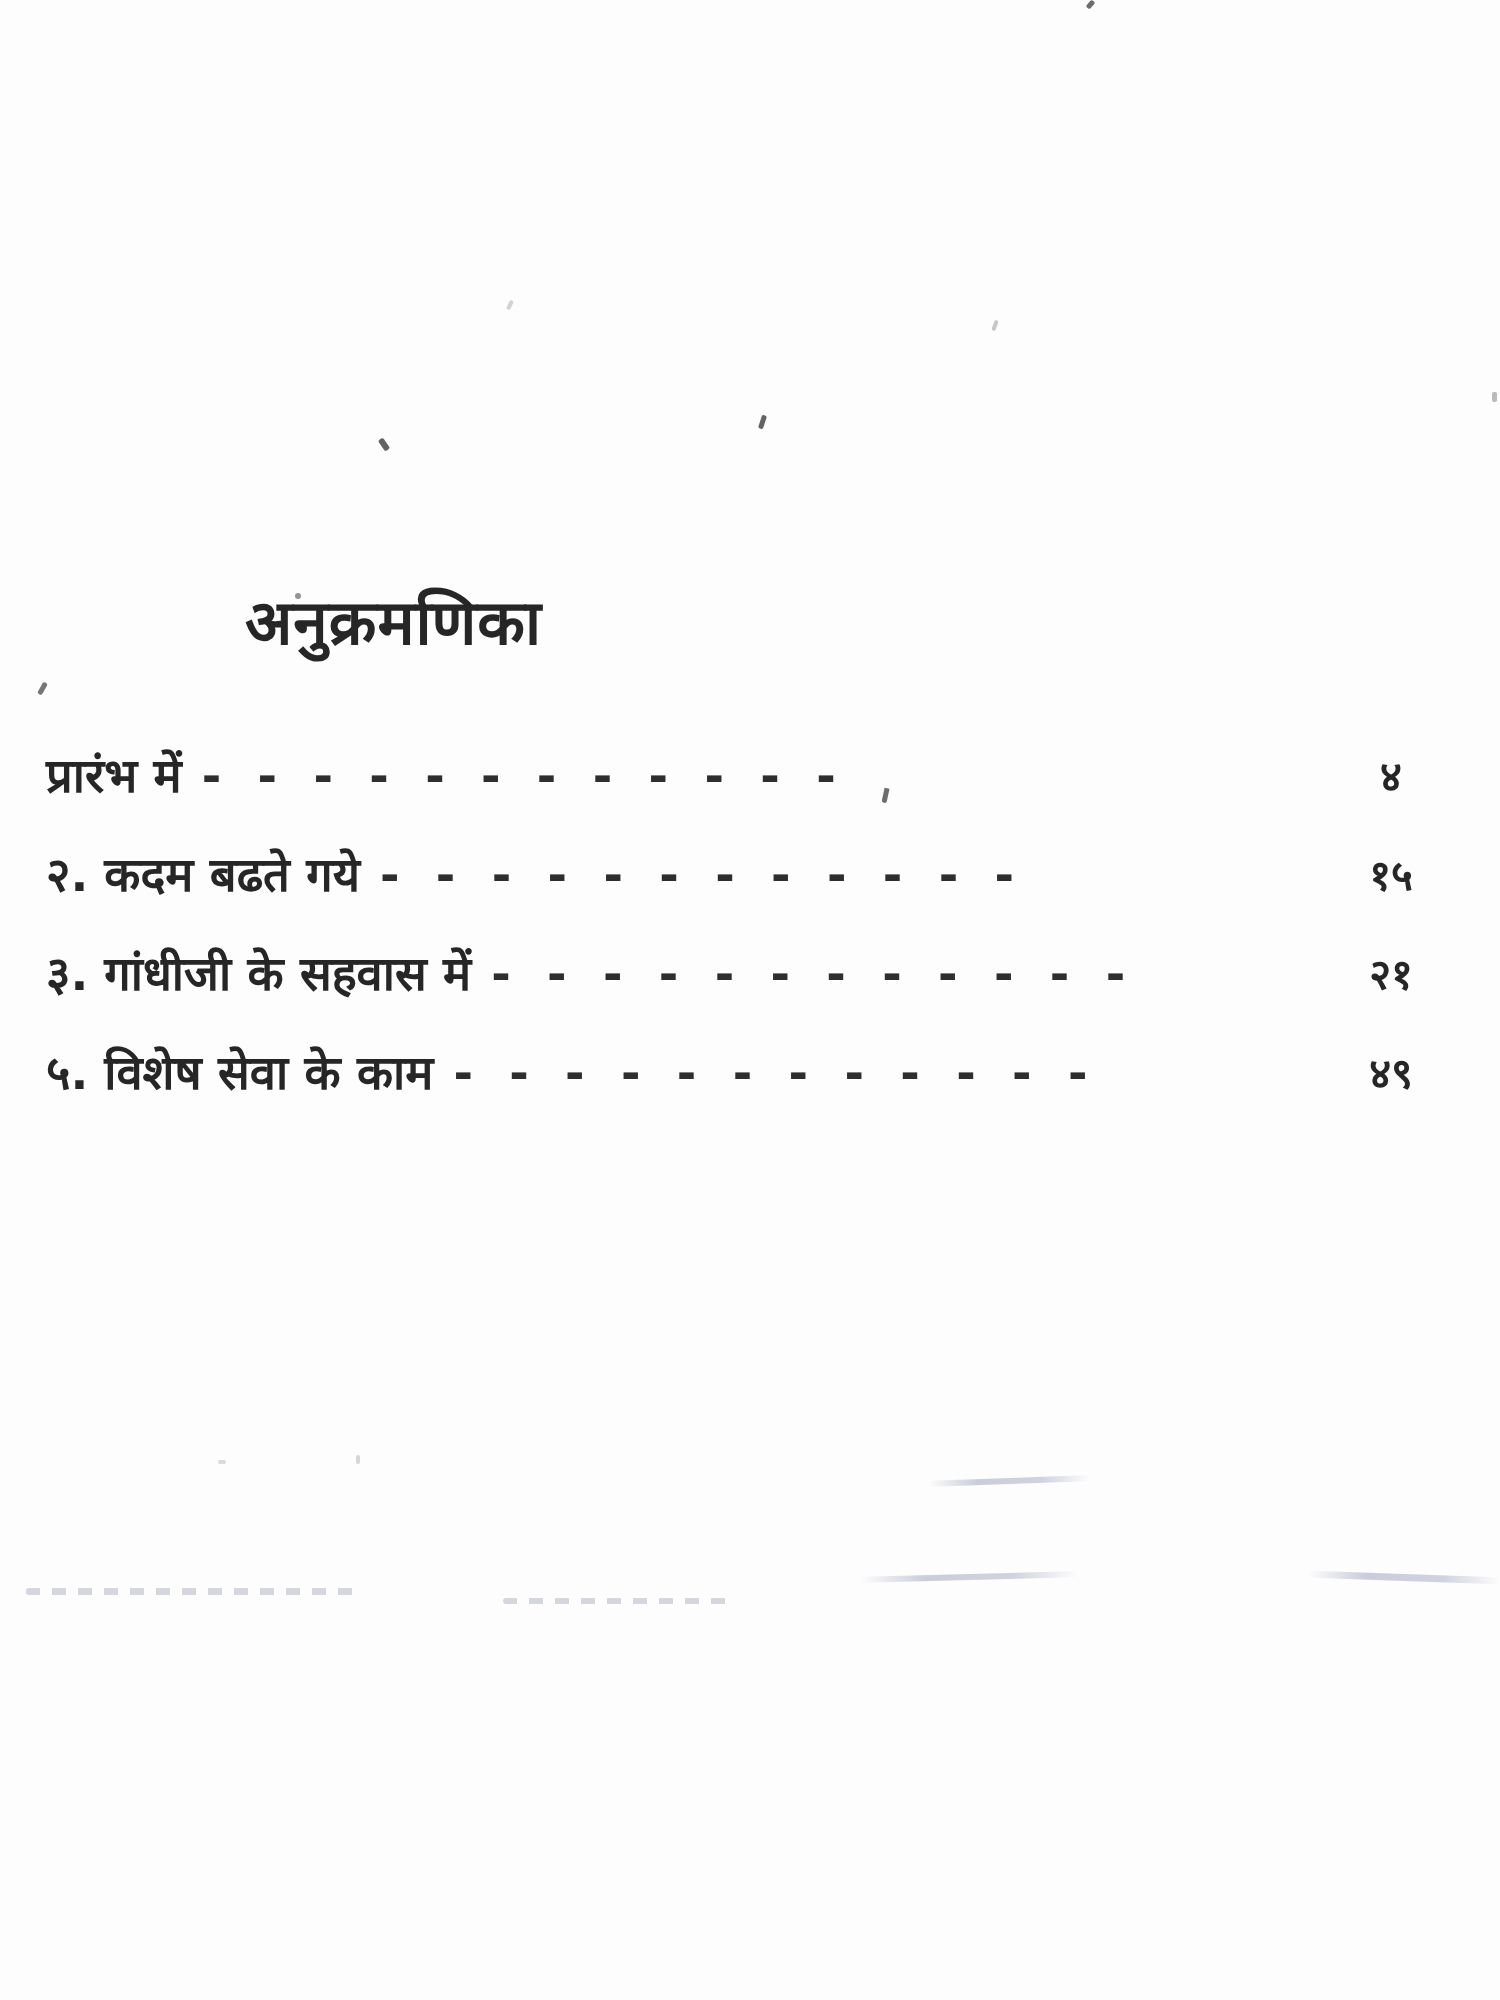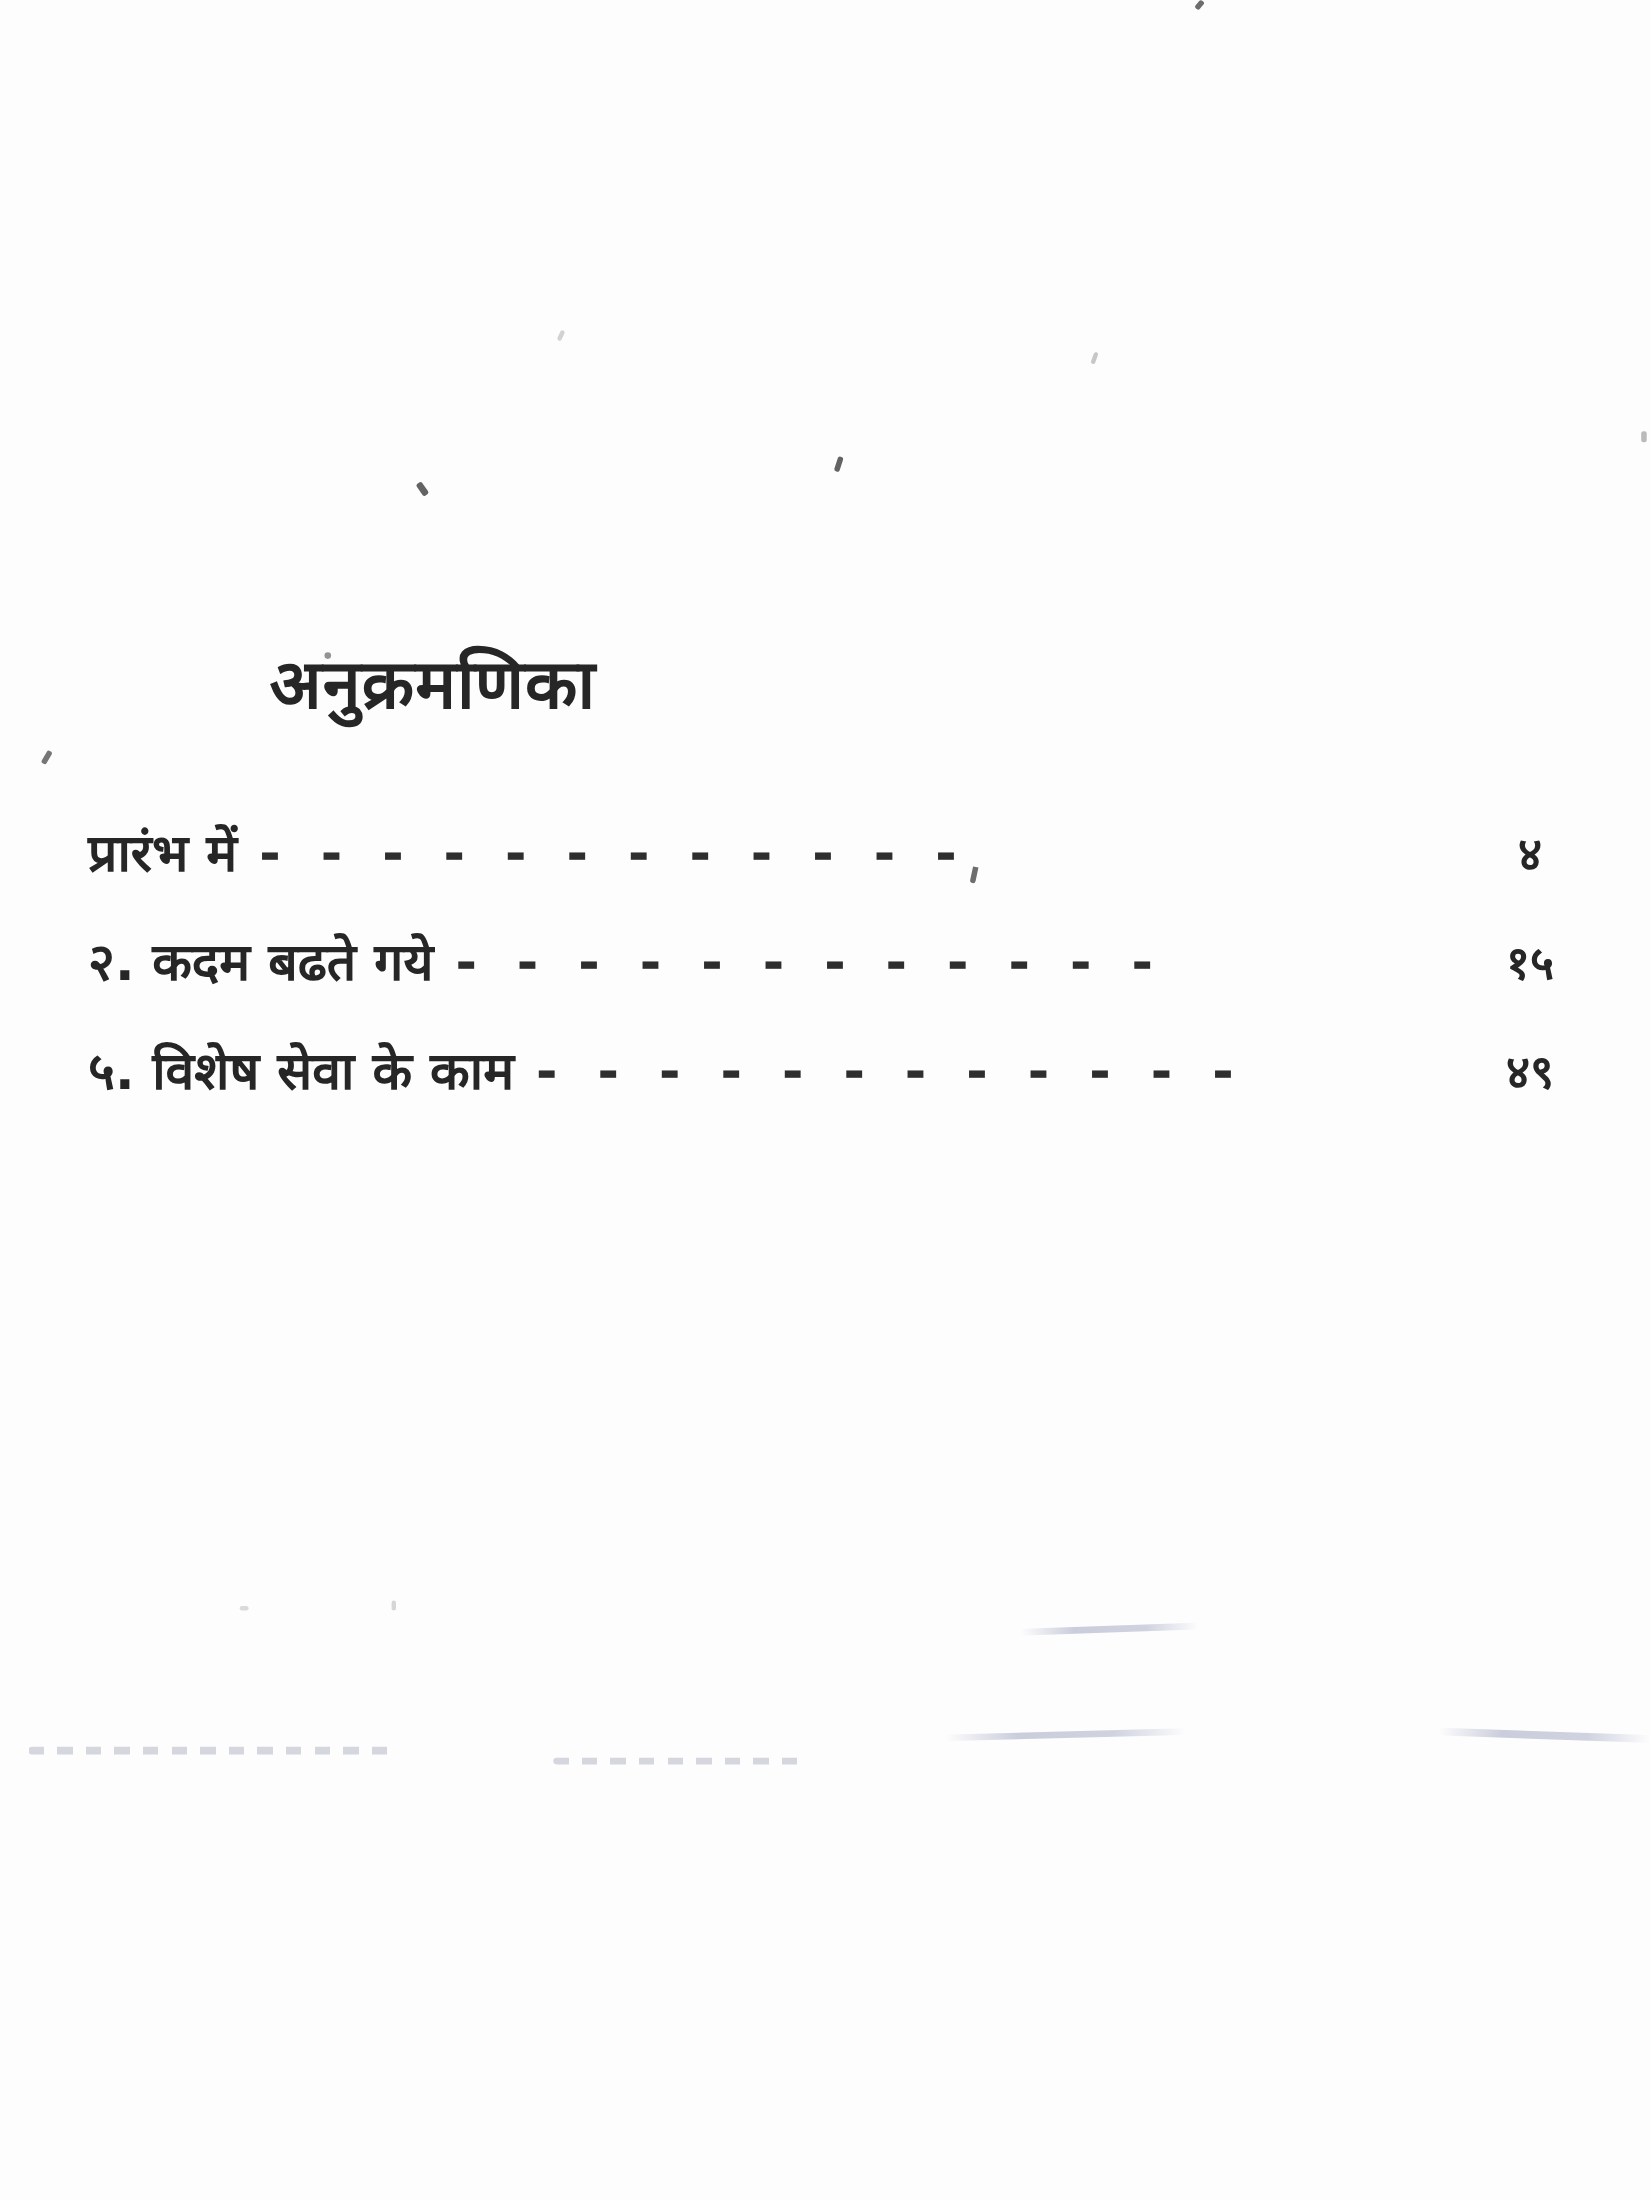--- a/index.html
+++ b/index.html
@@ -30,21 +30,21 @@
     text-align:right;
   }
   .toc{
     position:absolute;
     left:0;top:742px;
     width:1500px;
   }
   .row{
     position:relative;
     height:99px;
-    padding-left:80px;
+    padding-left:46px;
     box-sizing:border-box;
     white-space:nowrap;
     font-size:47px;
     font-weight:bold;
     color:var(--ink);
   }
   .row .num:not(:empty){margin-right:16px;}
   .row .dots{
     margin-left:20px;
     letter-spacing:2px;
@@ -81,20 +81,24 @@
   <div class="toc" id="toc-list">
       <div class="row">
     <span class="num"></span><span class="label">प्रारंभ में</span><span class="dots">- - - - - - - - - - - -</span>
     <span class="pg">४</span>
   </div>
       <div class="row">
     <span class="num">२.</span><span class="label">कदम बढते गये</span><span class="dots">- - - - - - - - - - - -</span>
     <span class="pg">१५</span>
   </div>
       <div class="row">
+    <span class="num">३.</span><span class="label">गांधीजी के सहवास में</span><span class="dots">- - - - - - - - - - - -</span>
+    <span class="pg">२१</span>
+  </div>
+      <div class="row">
     <span class="num">५.</span><span class="label">विशेष सेवा के काम</span><span class="dots">- - - - - - - - - - - -</span>
     <span class="pg">४९</span>
   </div>
     </div>
 
   <div class="speck" style="left:1088px;top:0;width:5px;height:9px;transform:rotate(40deg);opacity:.75"></div>
   <div class="speck" style="left:508px;top:300px;width:4px;height:10px;transform:rotate(25deg);opacity:.22"></div>
   <div class="speck" style="left:993px;top:320px;width:4px;height:11px;transform:rotate(20deg);opacity:.28"></div>
   <div class="speck" style="left:760px;top:415px;width:5px;height:14px;transform:rotate(18deg);opacity:.8"></div>
   <div class="speck" style="left:381px;top:438px;width:6px;height:13px;transform:rotate(-35deg);opacity:.8"></div>

